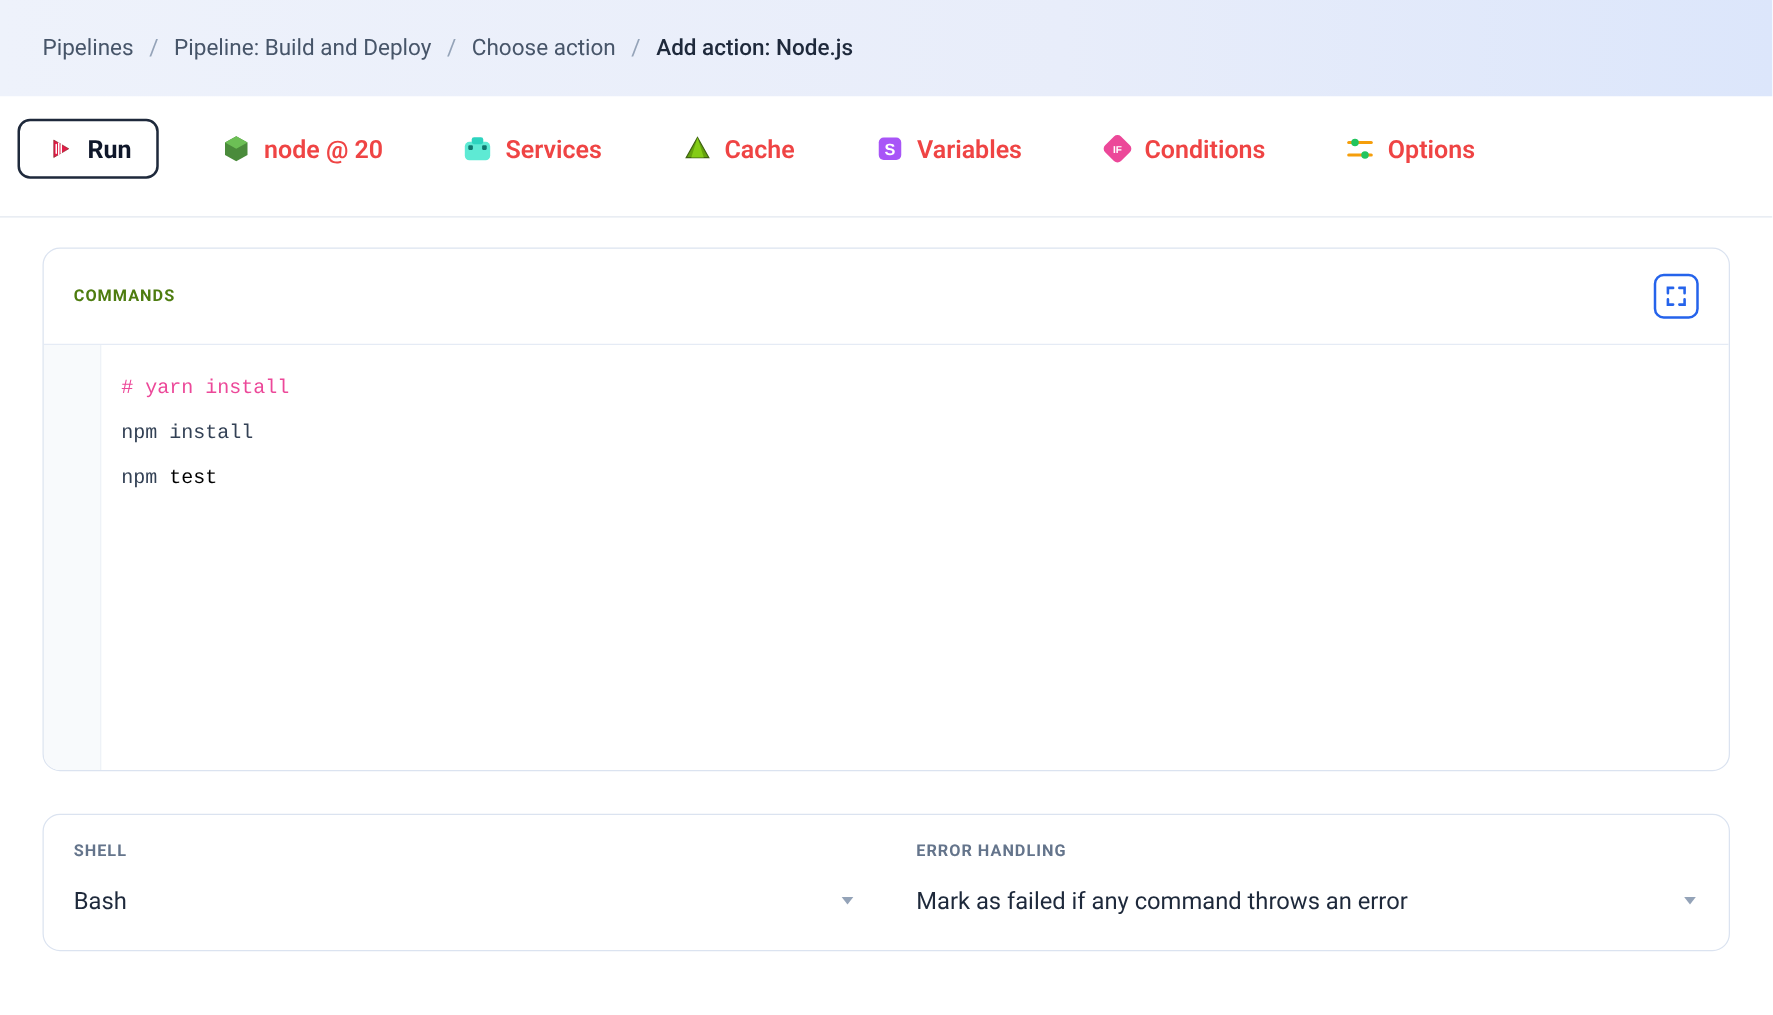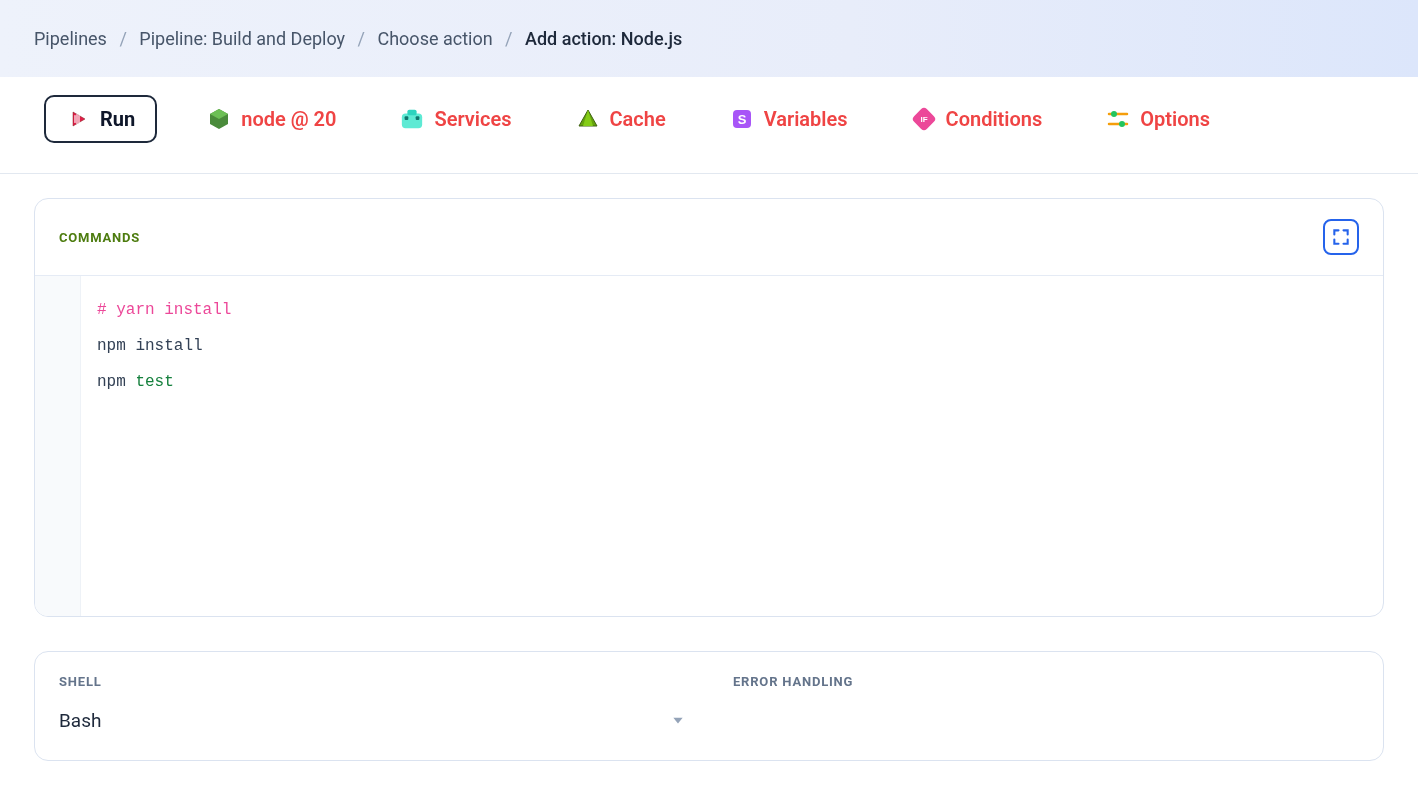--- a/index.html
+++ b/index.html
@@ -12,21 +12,21 @@
       color: #475569;
     }
     .breadcrumb-bar a { color: #475569; text-decoration: none; }
     .breadcrumb-bar .sep { color: #94a3b8; margin: 0 8px; }
     .breadcrumb-bar .current { color: #1e293b; font-weight: 500; }
     
     .tabs-bar {
       display: flex;
       align-items: center;
       gap: 36px;
-      padding: 18px 34px 30px 44px;
+      padding: 18px 34px 30px 14px;
       border-bottom: 1px solid #e2e8f0;
     }
     .tab {
       display: flex;
       align-items: center;
       gap: 10px;
       font-size: 20px;
       font-weight: 600;
       color: #ef4444;
       cursor: pointer;
@@ -85,21 +85,21 @@
       background: #f8fafc;
       border-right: 1px solid #eef2f7;
     }
     .code-area {
       flex: 1;
       padding: 16px 20px 16px 16px;
       white-space: pre;
       color: #334155;
     }
     .code-comment { color: #ec4899; }
-    .code-keyword { color: #15803d; font-family: Liberation Mono, monospace; }
+    .code-keyword { color: #000000; font-family: Liberation Mono, monospace; }
     
     .row2 { display: flex; }
     .row2 .col { flex: 1; padding: 22px 24px 28px 24px; }
     .field-label {
       font-size: 13px;
       font-weight: 700;
       letter-spacing: 0.8px;
       color: #64748b;
       text-transform: uppercase;
       display: block;
@@ -234,17 +234,25 @@
           <span>Bash</span>
           <span class="chev">
             <svg width="14" height="14" viewBox="0 0 24 24">
                 <path d="M4 8 L12 18 L20 8 Z" fill="#94a3b8"></path>
               </svg>
           </span>
         </div>
       </div>
       <div class="col">
         <span class="field-label">ERROR HANDLING</span>
+        <div class="select-row">
+          <span>Mark as failed if any command throws an error</span>
+          <span class="chev">
+            <svg width="14" height="14" viewBox="0 0 24 24">
+                <path d="M4 8 L12 18 L20 8 Z" fill="#94a3b8"></path>
+              </svg>
+          </span>
+        </div>
       </div>
     </div>
   </div>
 
 </div>
 
 </body></html>

